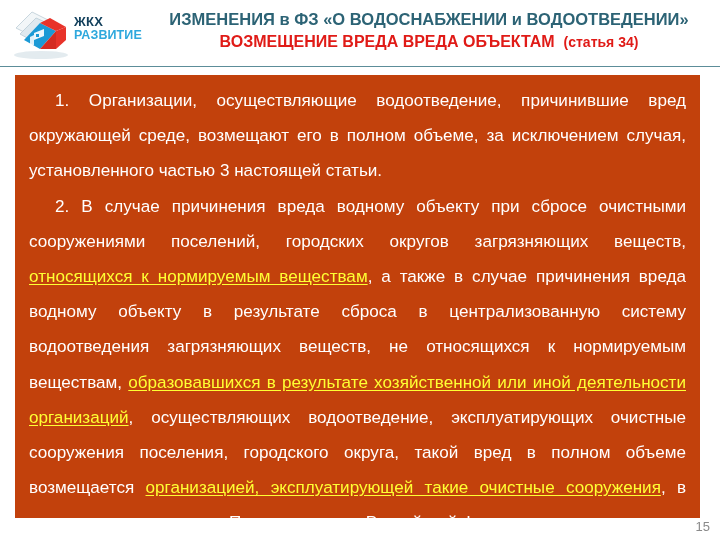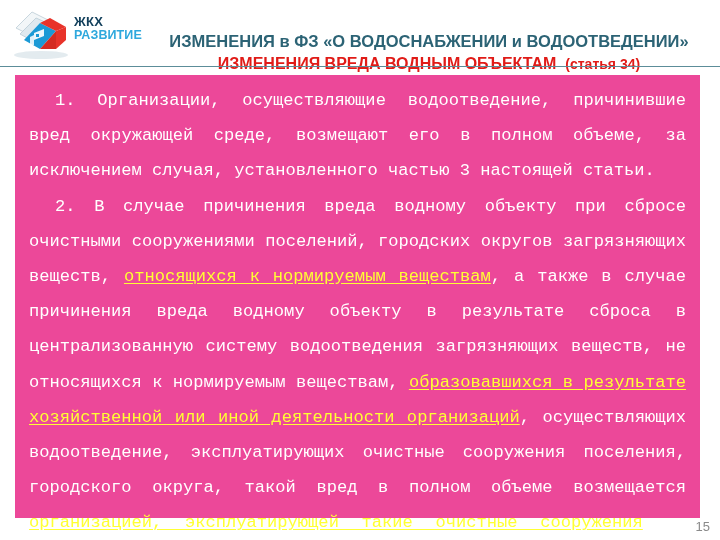--- a/index.html
+++ b/index.html
@@ -61,21 +61,20 @@
     display: block;
     margin-top: 1px;
   }
 
   #title-block {
     position: absolute;
     left: 140px;
     top: 8px;
     width: 578px;
     text-align: center;
-    margin-top: 22px;
   }
   #title-line-1 {
     display: block;
     font-size: 16.5px;
     font-weight: bold;
     color: #2c6375;
     line-height: 22px;
     white-space: nowrap;
   }
   #title-line-2 {
@@ -100,24 +99,23 @@
     background: #5c8d99;
   }
 
   
   #content-panel {
     position: absolute;
     left: 15px;
     top: 75px;
     width: 685px;
     height: 443px;
-    background: #ec4899;
+    background: #c2410c;
     box-sizing: border-box;
     padding: 8px 14px 10px 14px;
-    font-family: Liberation Mono, monospace;
   }
 
   #legal-text {
     margin: 0;
     color: #ffffff;
     font-size: 17.1px;
     line-height: 35.2px;
     text-align: justify;
     text-justify: inter-word;
     font-weight: normal;
@@ -162,21 +160,21 @@
     </svg>
     <span id="logo-wordmark">
       <span id="logo-line1">ЖКХ</span>
       <span id="logo-line2">РАЗВИТИЕ</span>
     </span>
   </div>
 
   <div id="title-block">
     <span id="title-line-1">ИЗМЕНЕНИЯ в ФЗ «О ВОДОСНАБЖЕНИИ и ВОДООТВЕДЕНИИ»</span>
     <span id="title-line-2">
-      <span>ИЗМЕНЕНИЯ ВРЕДА ВОДНЫМ ОБЪЕКТАМ</span><span>&nbsp;&nbsp;</span><span class="article-ref">(статья 34)</span>
+      <span>ВОЗМЕЩЕНИЕ ВРЕДА ВРЕДА ОБЪЕКТАМ</span><span>&nbsp;&nbsp;</span><span class="article-ref">(статья 34)</span>
     </span>
   </div>
 
   <div id="header-rule"></div>
 </div>
 
 <div id="content-panel">
   <p id="legal-text"><span class="para-indent"></span><span>1.</span><span>&nbsp;</span><span>Организации, осуществляющие водоотведение, причинившие вред окружающей среде, возмещают его в полном объеме, за исключением случая, установленного частью 3 настоящей статьи.</span><br><span class="para-indent"></span><span>2.</span><span>&nbsp;</span><span>В случае причинения вреда водному объекту при сбросе очистными сооружениями поселений, городских округов загрязняющих веществ, </span><span class="hl">относящихся к нормируемым веществам</span><span>, а также в случае причинения вреда водному объекту в результате сброса в централизованную систему водоотведения загрязняющих веществ, не относящихся к нормируемым веществам, </span><span class="hl">образовавшихся в результате хозяйственной или иной деятельности организаций</span><span>, осуществляющих водоотведение, эксплуатирующих очистные сооружения поселения, городского округа, такой вред в полном объеме возмещается </span><span class="hl">организацией, эксплуатирующей такие очистные сооружения</span><span>, в порядке, установленном Правительством Российской Федерации.</span></p>
 </div>
 

